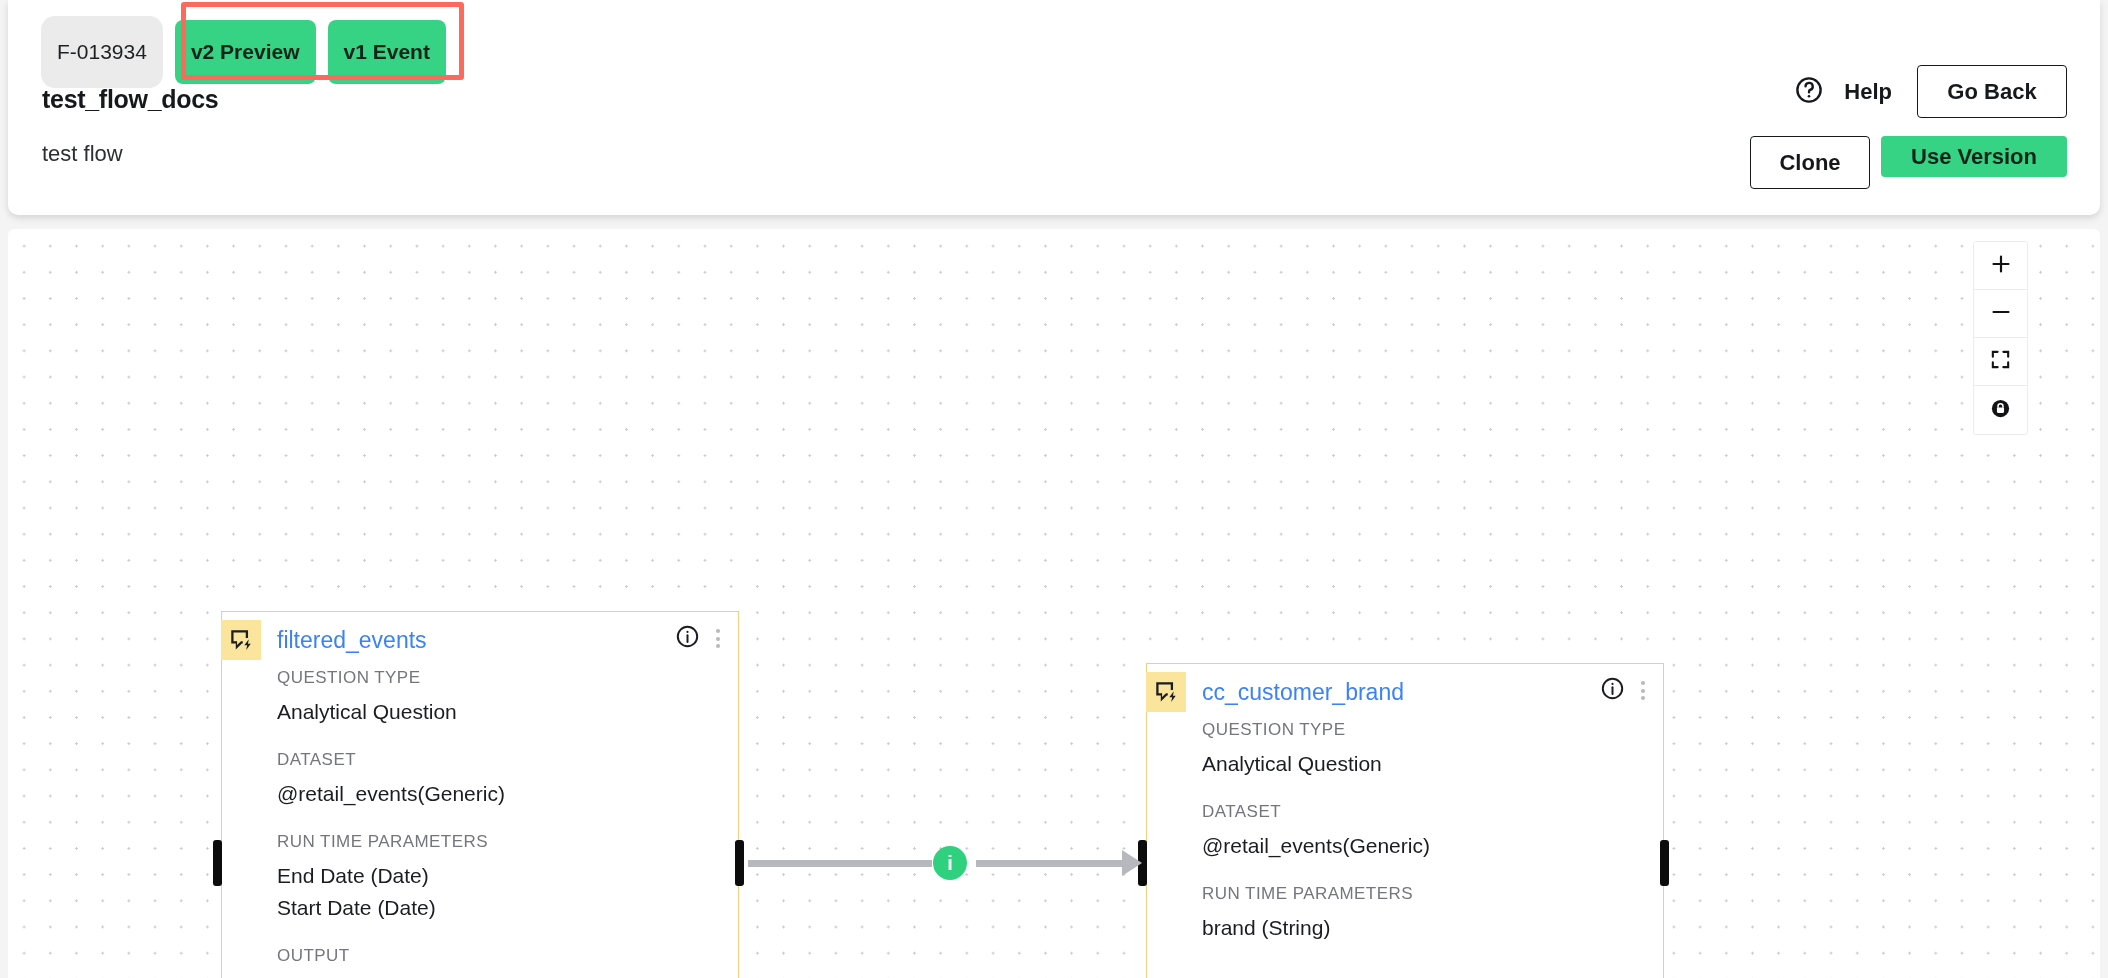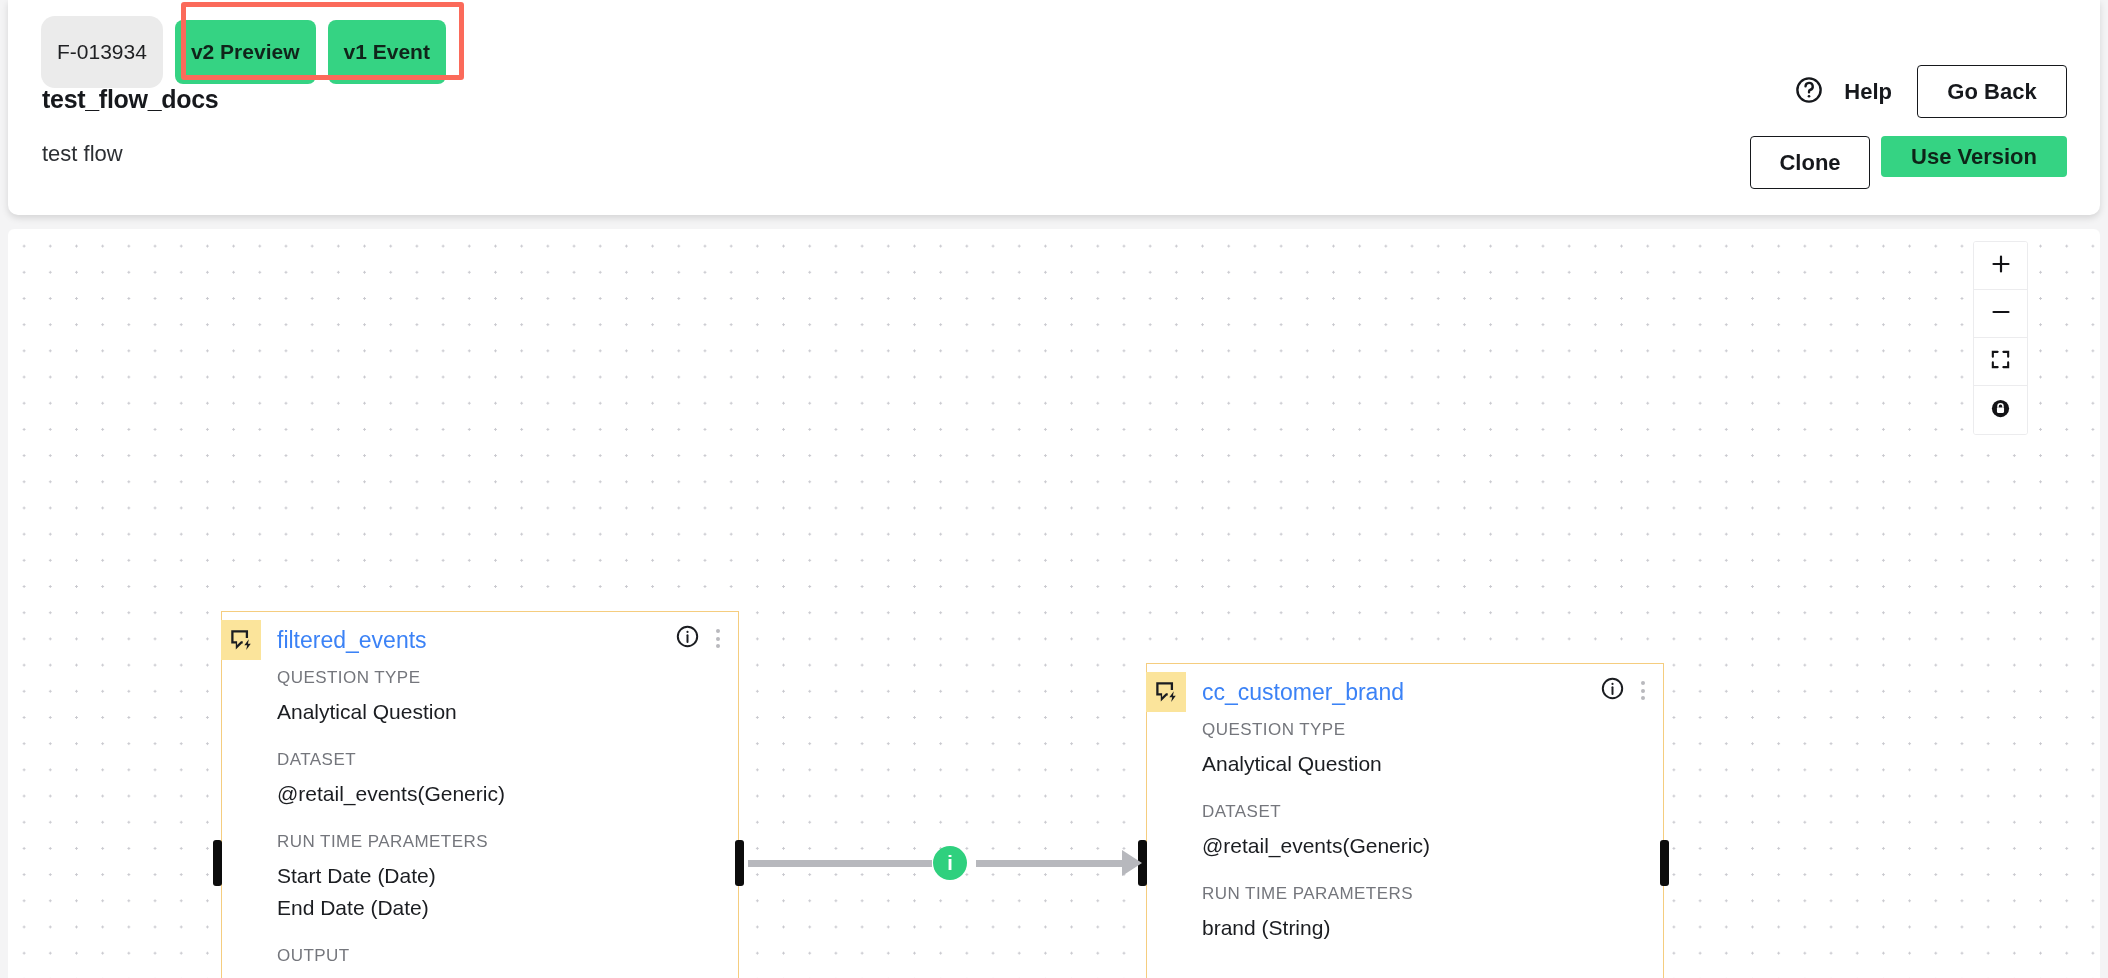--- a/index.html
+++ b/index.html
@@ -174,22 +174,22 @@
         <div class="sec">
           <div class="sec-label">QUESTION TYPE</div>
           <div class="sec-val">Analytical Question</div>
         </div>
         <div class="sec">
           <div class="sec-label">DATASET</div>
           <div class="sec-val">@retail_events(Generic)</div>
         </div>
         <div class="sec">
           <div class="sec-label">RUN TIME PARAMETERS</div>
+          <div class="sec-val">End Date (Date)</div>
           <div class="sec-val">Start Date (Date)</div>
-          <div class="sec-val">End Date (Date)</div>
         </div>
         <div class="sec">
           <div class="sec-label">OUTPUT</div>
           <div class="sec-val">Event Date (Date)</div>
 
         </div>
       </div>
     </div>
 
     <div class="node" id="node-2">

